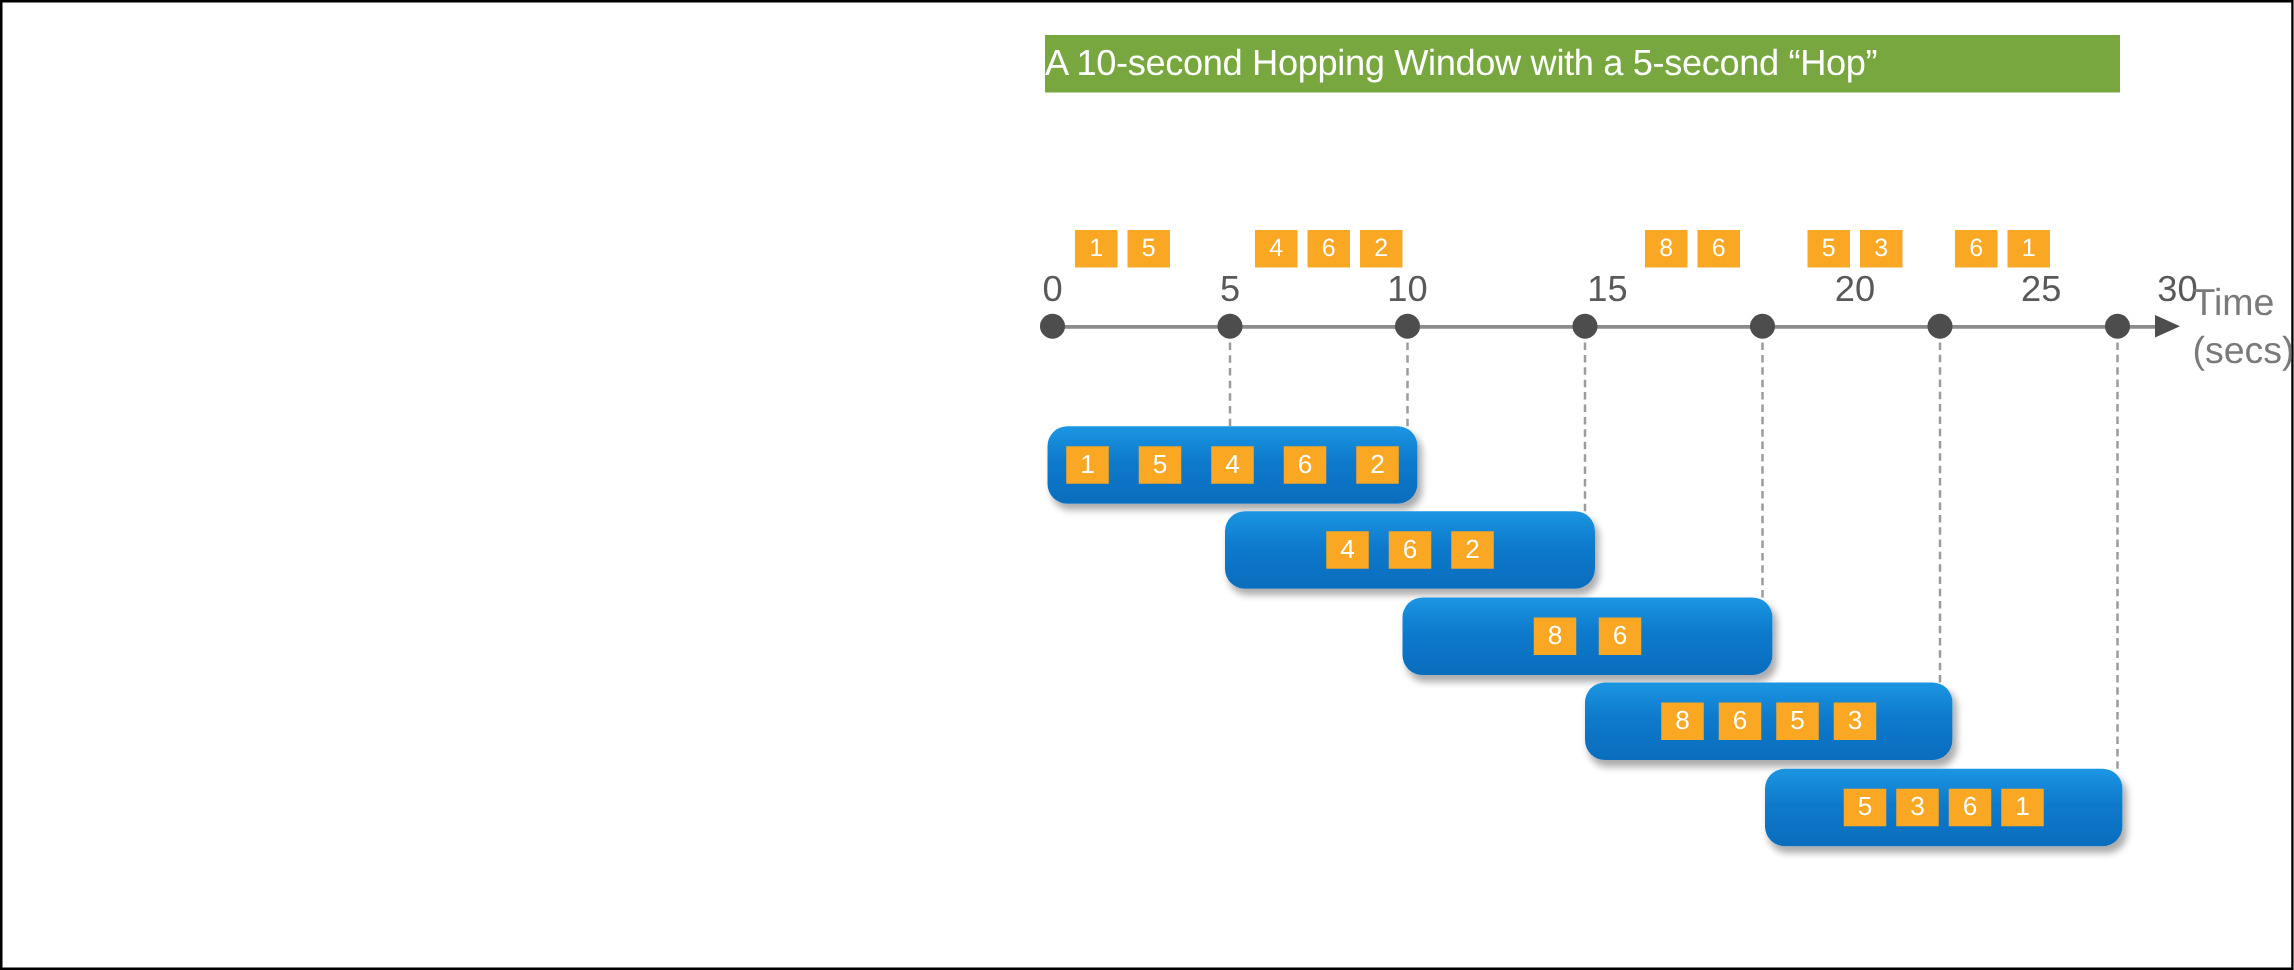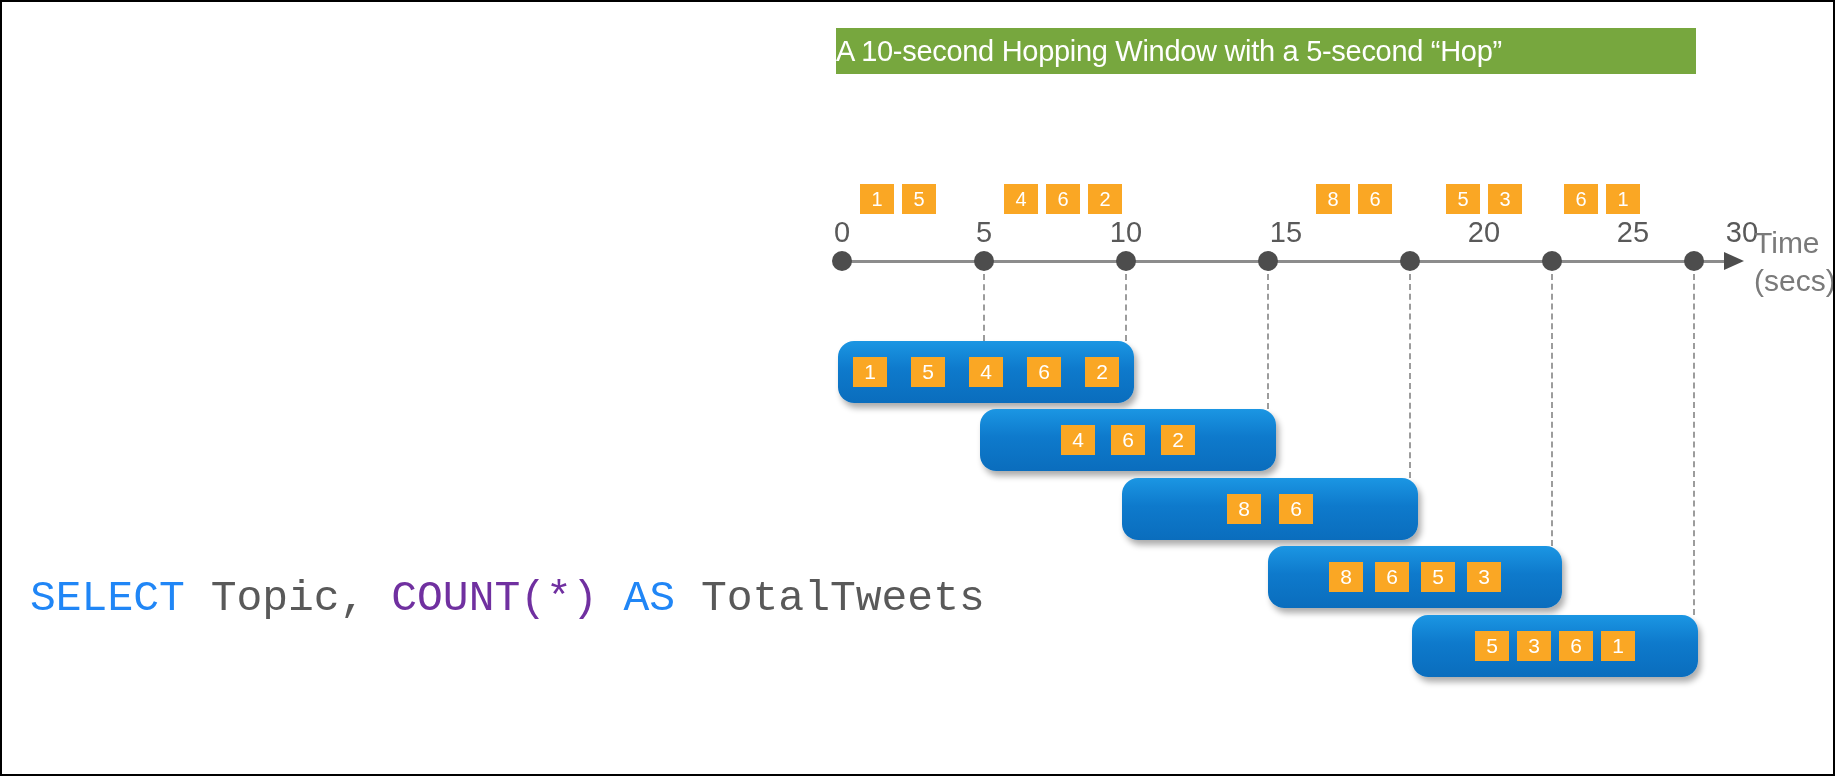--- a/index.html
+++ b/index.html
@@ -153,16 +153,15 @@
   <div class="window" style="left:1410px;top:613px;width:286px">
     <div class="wchips" style="gap:8px">
       <div class="wchip">5</div>
       <div class="wchip">3</div>
       <div class="wchip">6</div>
       <div class="wchip">1</div>
     </div>
   </div>
 
   <div id="code-block">
-    <div class="code-line"><span class="tok kw">SELECT</span><span class="tok pl"> Topic, </span><span class="tok fn">COUNT(*)</span><span class="tok kw"> AS </span><span class="tok pl">TotalTweets</span></div>
   </div>
 
 </div>
 
 </body></html>

